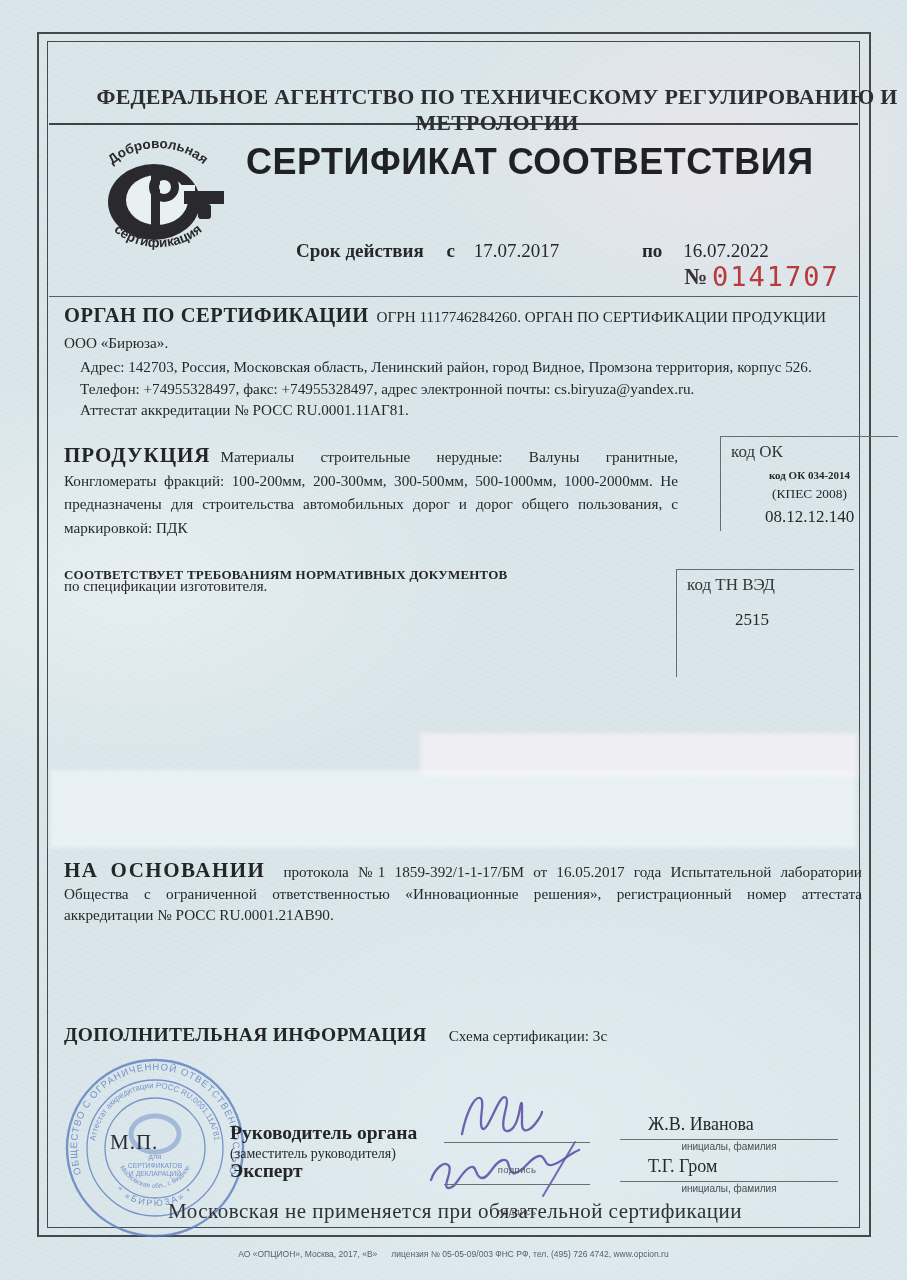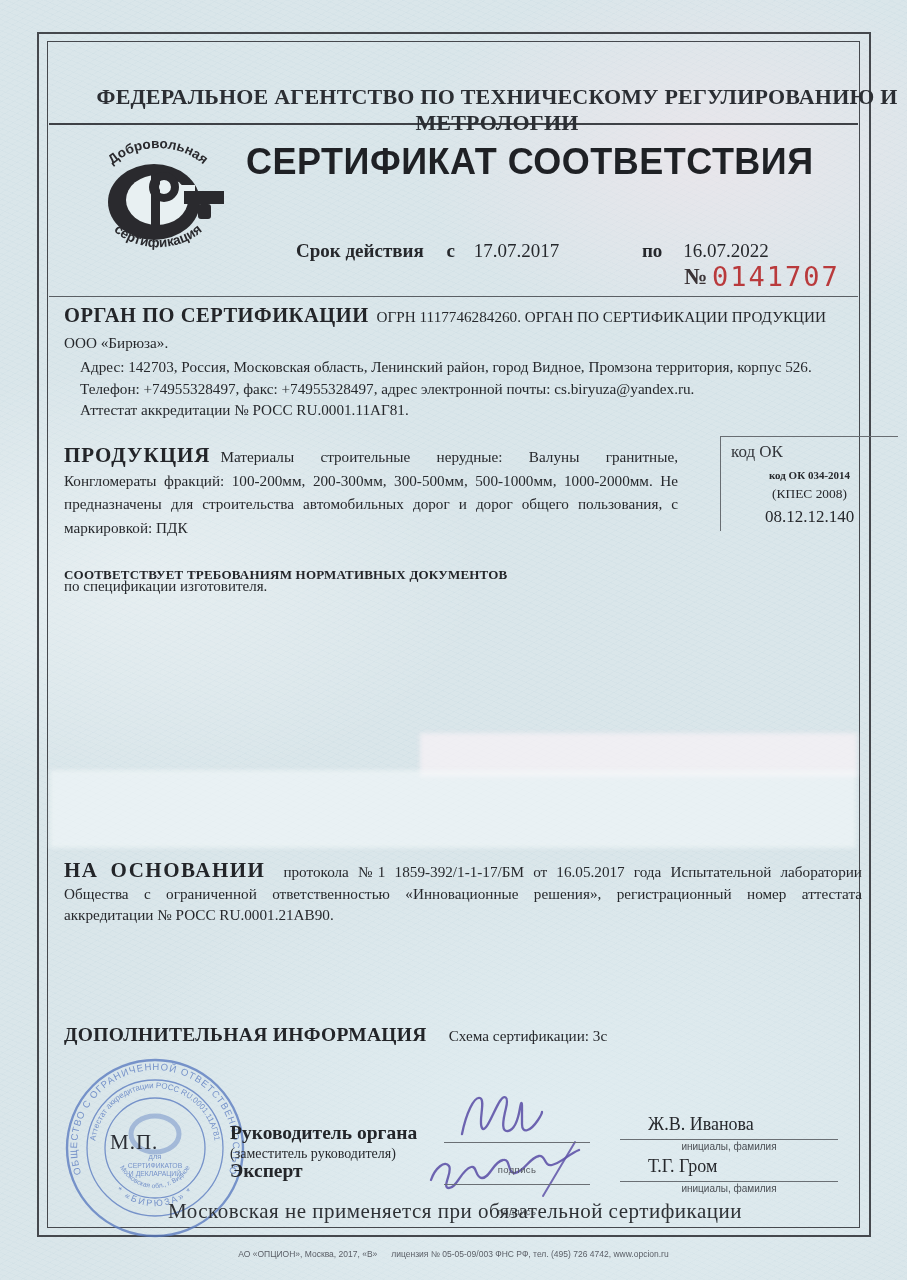--- a/index.html
+++ b/index.html
@@ -152,20 +152,24 @@
   <div class="abs codebox box-ok">
     <div class="cb-label">код ОК</div>
     <div class="c1">код ОК 034-2014</div>
     <div class="c2">(КПЕС 2008)</div>
     <div class="c3">08.12.12.140</div>
   </div>
 
   <div class="abs conf-h">СООТВЕТСТВУЕТ ТРЕБОВАНИЯМ НОРМАТИВНЫХ ДОКУМЕНТОВ</div>
   <div class="abs conf-t">по спецификации изготовителя.</div>
 
+  <div class="abs codebox box-tnved">
+    <div class="cb-label">код ТН ВЭД</div>
+    <div class="val">2515</div>
+  </div>
 
   <div class="abs band1"></div>
   <div class="abs band2"></div>
 
   <div class="abs basis">
     <span class="inline-h">НА ОСНОВАНИИ</span><span>протокола №1 1859-392/1-1-17/БМ от 16.05.2017 года Испытательной лаборатории Общества с ограниченной ответственностью «Инновационные решения», регистрационный номер аттестата аккредитации № РОСС RU.0001.21АВ90.</span>
   </div>
 
   <div class="abs additional">
     <span class="inline-h">ДОПОЛНИТЕЛЬНАЯ ИНФОРМАЦИЯ</span><span>Схема сертификации: 3с</span>

